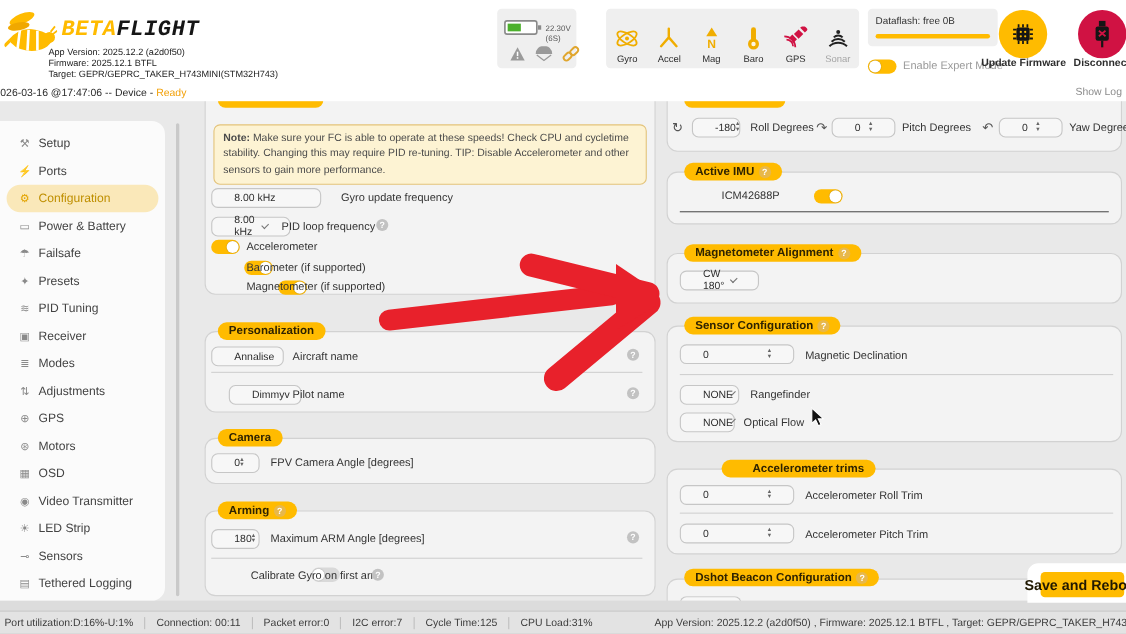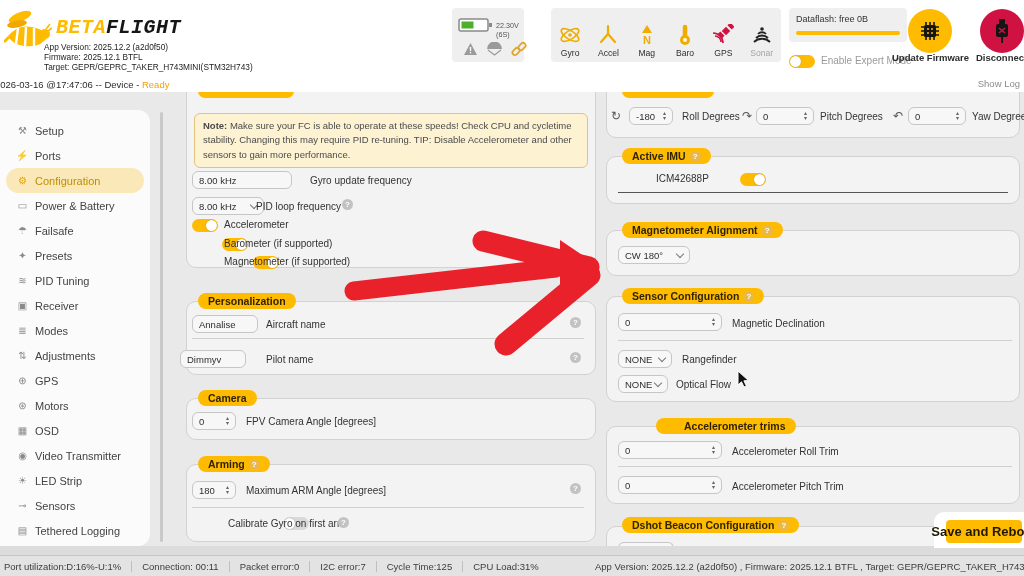--- a/index.html
+++ b/index.html
@@ -45,21 +45,21 @@
   
   .card{position:absolute;background:#f3f3f3;border:1px solid #d2d2d2;border-radius:10px;box-sizing:border-box;}
   .badge{position:absolute;background:#ffbb00;border-radius:12px;height:16px;display:flex;align-items:center;gap:4px;
     padding:0 10px;font-size:10.5px;font-weight:700;color:#2f2300;z-index:4;white-space:nowrap;}
   .sliver{position:absolute;background:#ffbb00;border-radius:12px;height:14px;z-index:2;}
   .help{width:11px;height:11px;border-radius:50%;background:#c2c2c2;color:#fff;font-size:8px;font-weight:700;
     display:inline-flex;align-items:center;justify-content:center;flex:0 0 11px;}
   .help::after{content:"?";}
   .note{background:#fdf3d3;border:1px solid #e3c37b;border-radius:6px;padding:5px 8px;font-size:9.5px;line-height:1.5;color:#4a4a4a;box-sizing:border-box;}
   .input,.select{background:#f7f7f7;border:1px solid #c6c6c6;border-radius:6px;height:18px;display:flex;align-items:center;
-    padding:0 6px;font-size:9.5px;color:#2e2e2e;box-sizing:border-box;}
+    padding:0 20px;font-size:9.5px;color:#2e2e2e;box-sizing:border-box;}
   .spin{margin-left:auto;display:flex;flex-direction:column;color:#666;font-size:6px;line-height:5px;align-items:center;}
   .spin::before{content:"▴";}
   .spin::after{content:"▾";}
   .chev{margin-left:auto;width:5px;height:5px;border-right:1.4px solid #777;border-bottom:1.4px solid #777;
     transform:rotate(45deg);margin-top:-3px;}
   .flabel{position:absolute;font-size:10px;color:#333;white-space:nowrap;}
   .divider{position:absolute;height:1px;background:#d0d0d0;}
   .rotic{position:absolute;font-size:12px;color:#555;line-height:12px;}
   
   .hscroll{left:0;top:546px;width:1024px;height:9px;background:#dcdcdc;}
@@ -108,21 +108,21 @@
   <div class="card" style="left:186px;top:301px;width:410px;height:74px;"></div>
   <div class="badge" style="left:198px;top:293px;">
       <span>Personalization</span>
     </div>
   <div class="a input" style="left:192px;top:315px;width:66px;">
       <span>Annalise</span>
     </div>
   <div class="flabel" style="left:266px;top:319px;">Aircraft name</div>
   <span class="a help" style="left:570px;top:317px;"></span>
   <div class="divider" style="left:192px;top:338px;width:392px;"></div>
-  <div class="a input" style="left:180px;top:350px;width:66px;">
+  <div class="a input" style="left:208px;top:350px;width:66px;">
       <span>Dimmyv</span>
     </div>
   <div class="flabel" style="left:266px;top:354px;">Pilot name</div>
   <span class="a help" style="left:570px;top:352px;"></span>
 
   
   <div class="card" style="left:186px;top:398px;width:410px;height:42px;"></div>
   <div class="badge" style="left:198px;top:390px;">
       <span>Camera</span>
     </div>

